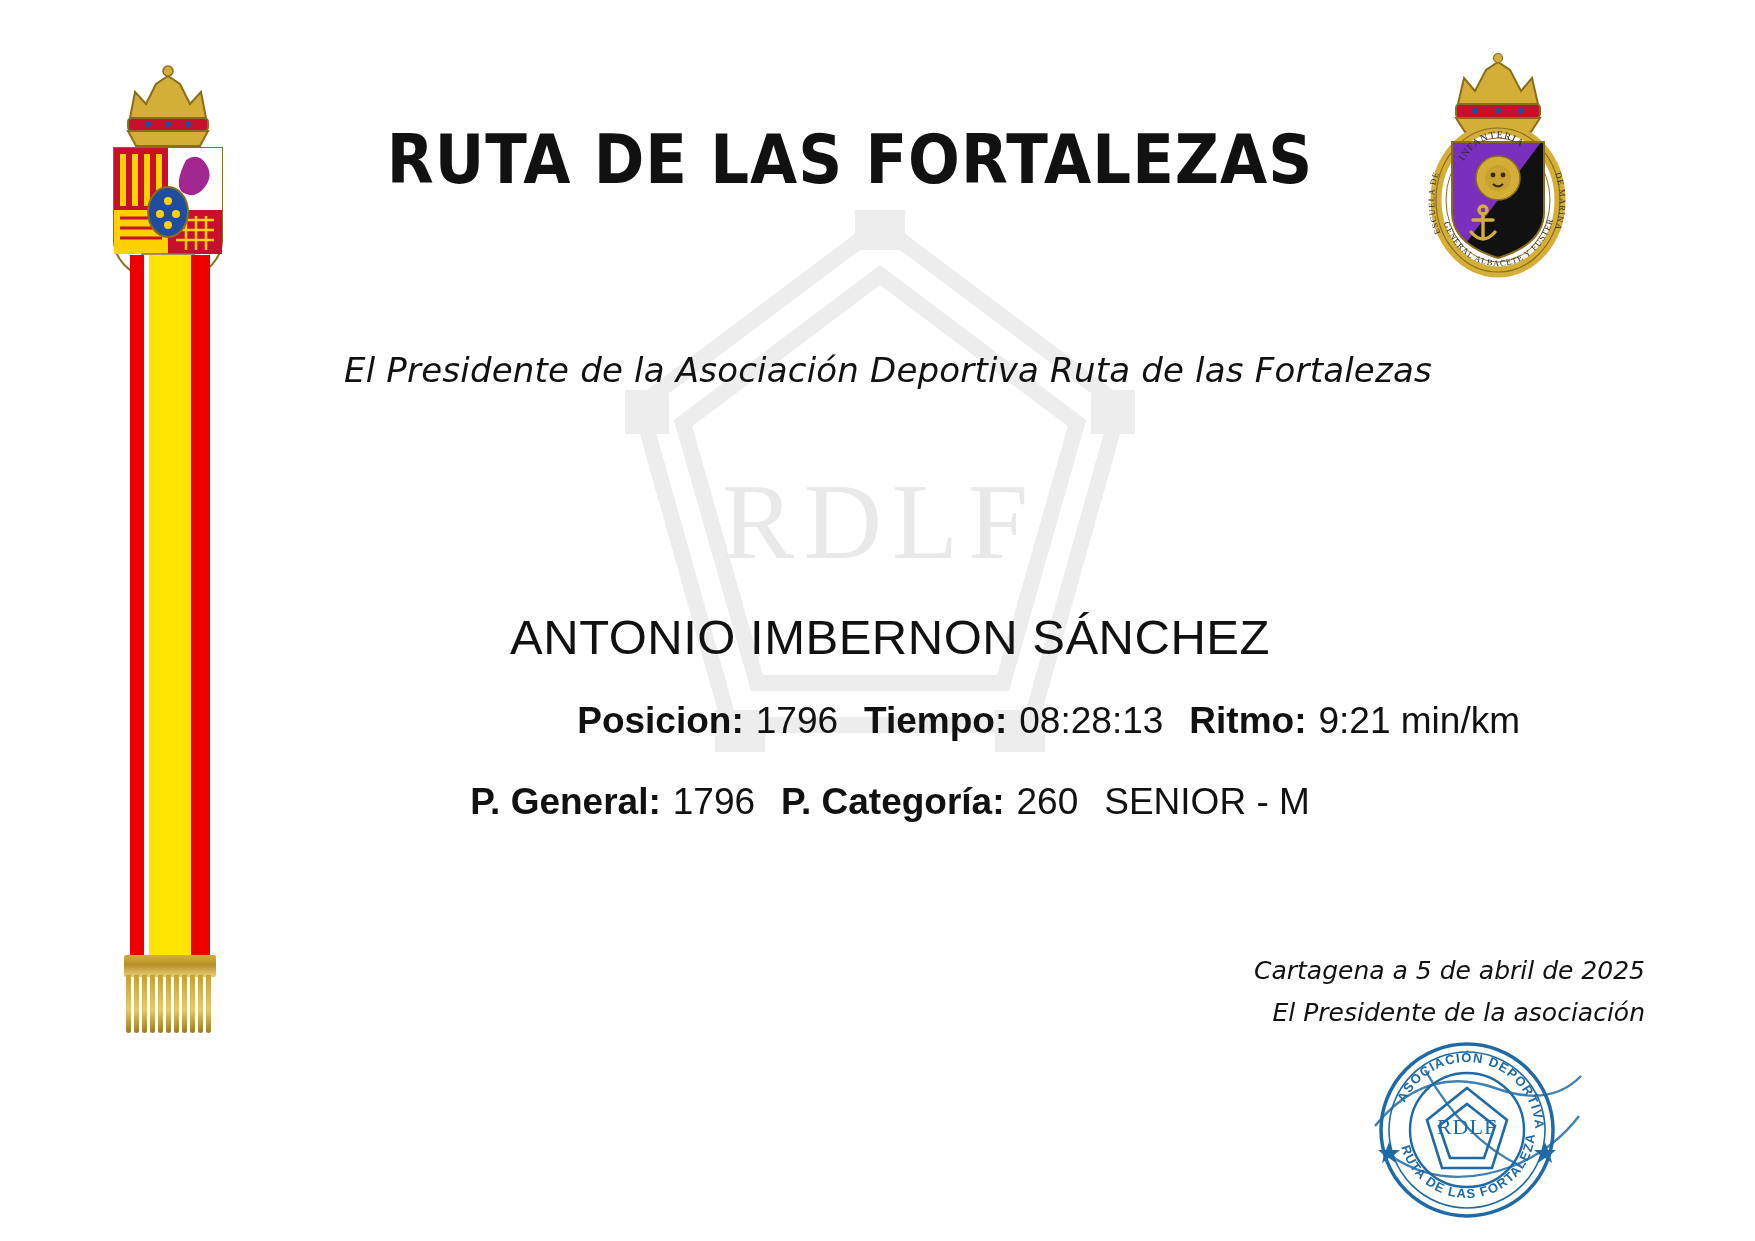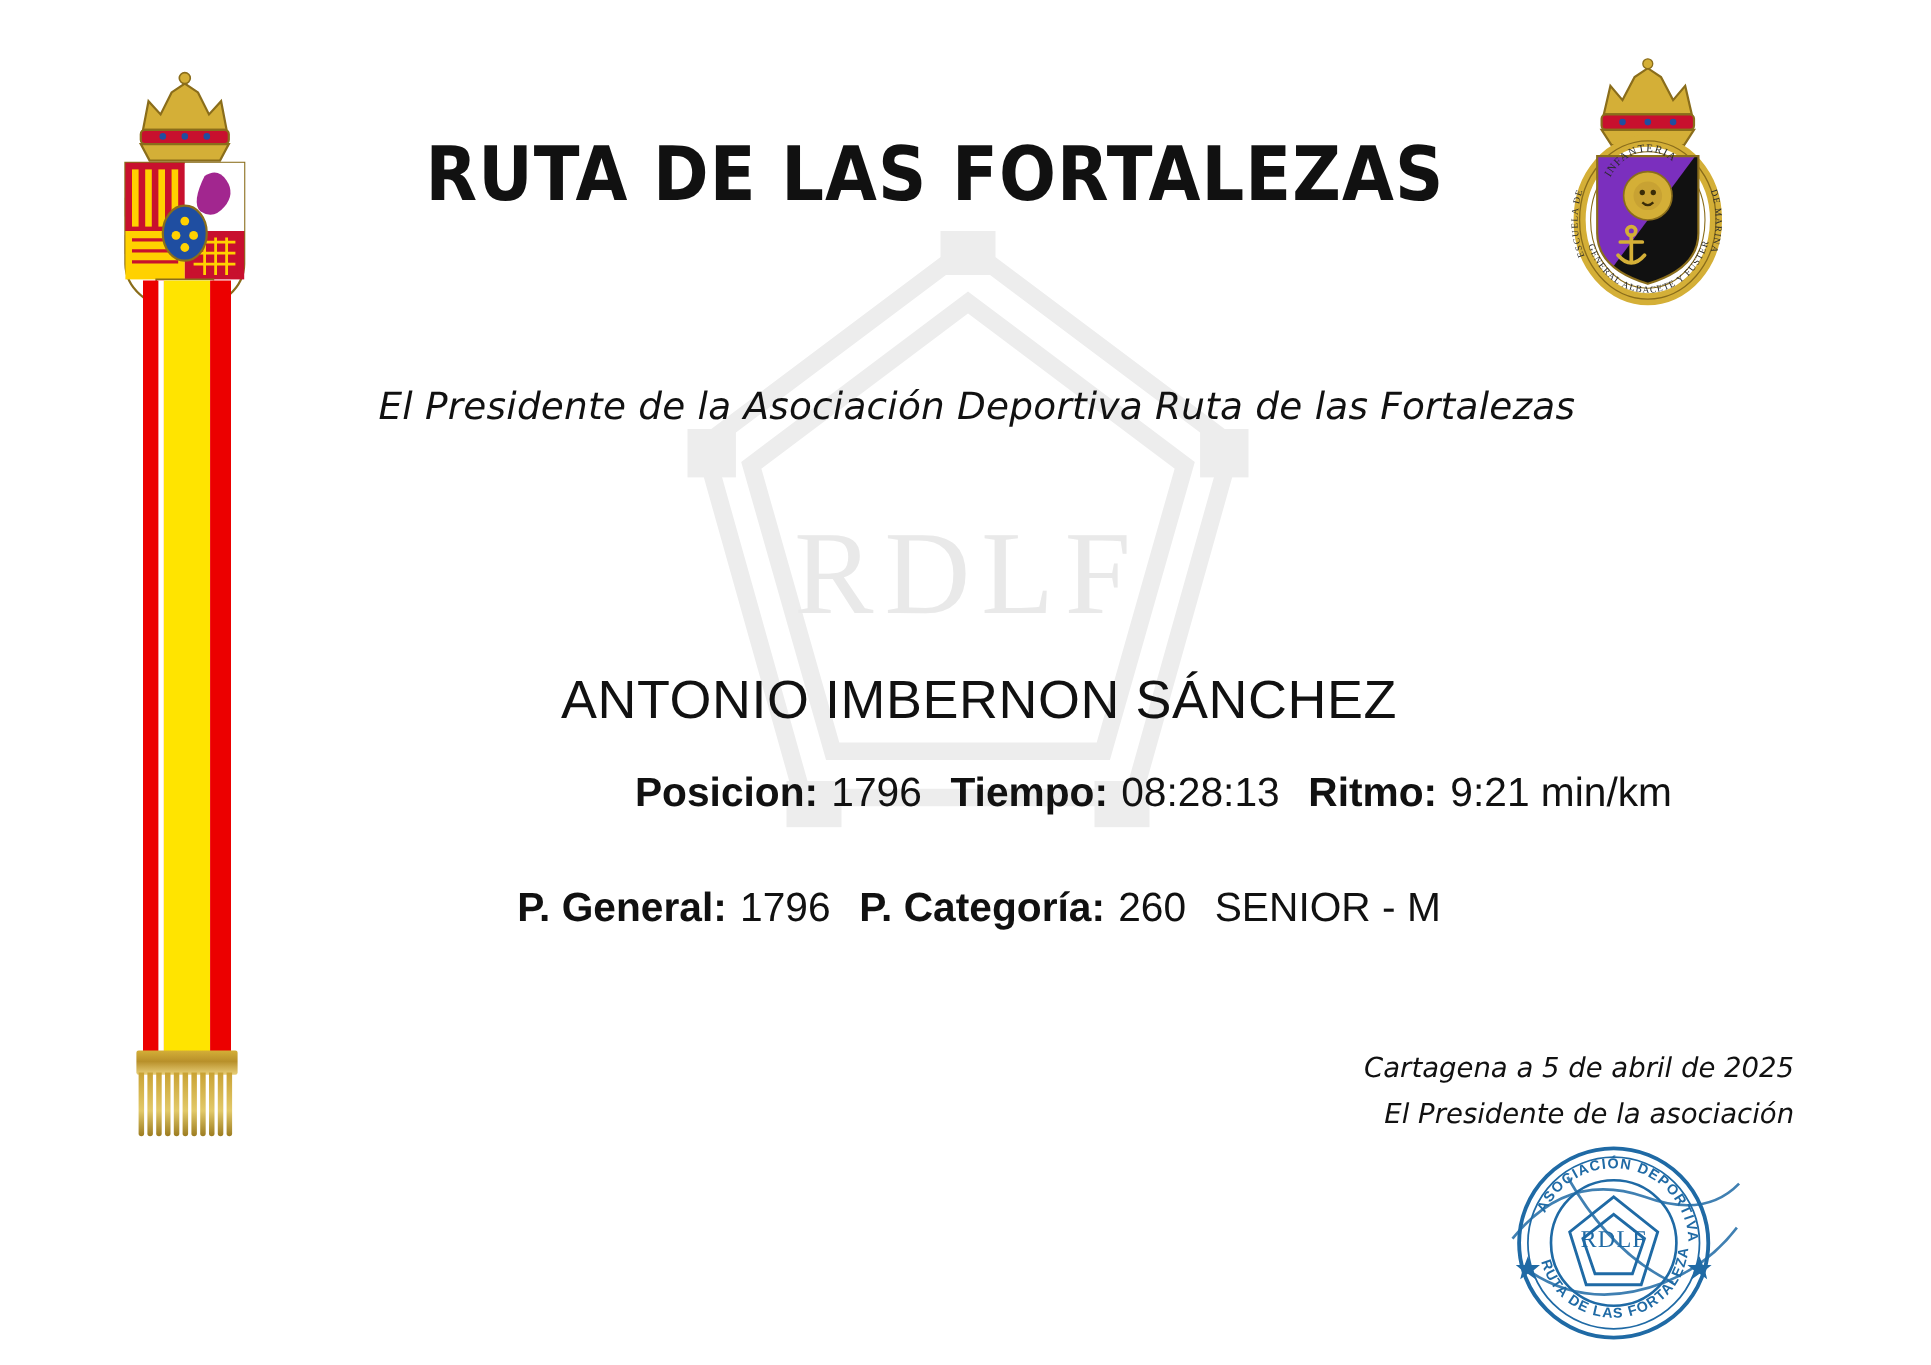--- a/index.html
+++ b/index.html
@@ -167,29 +167,29 @@
   .results-row {
     position: absolute;
     width: 1260px;
     left: 260px;
     text-align: center;
     font-size: 37px;
     color: #111;
     white-space: nowrap;
   }
   .results-row.row1 { top: 700px; text-align: right; }
-  .results-row.row2 { top: 804px; }
+  .results-row.row2 { top: 781px; }
   .results-row b { font-weight: 700; }
   .results-row .gap { display: inline-block; width: 26px; }
   .results-row .gap-sm { display: inline-block; width: 12px; }
 
   
   .sign-block {
     position: absolute;
-    right: 124px;
+    right: 110px;
     top: 950px;
     width: 420px;
     text-align: right;
     font-family: "DejaVu Sans", sans-serif;
     font-style: italic;
     font-size: 25px;
     line-height: 42px;
     color: #111;
   }
 

